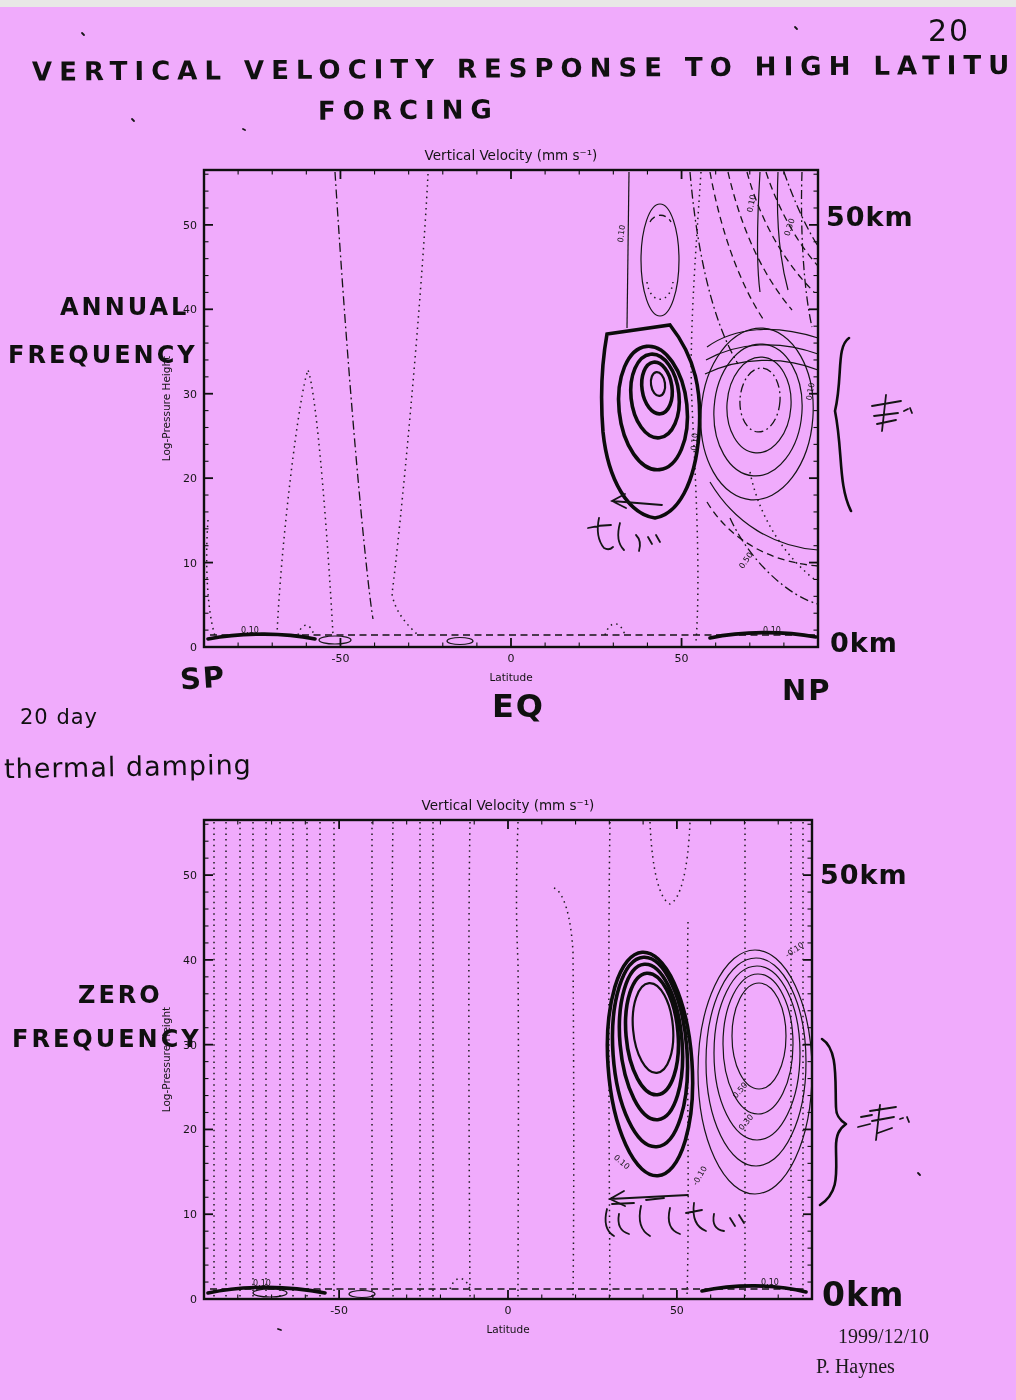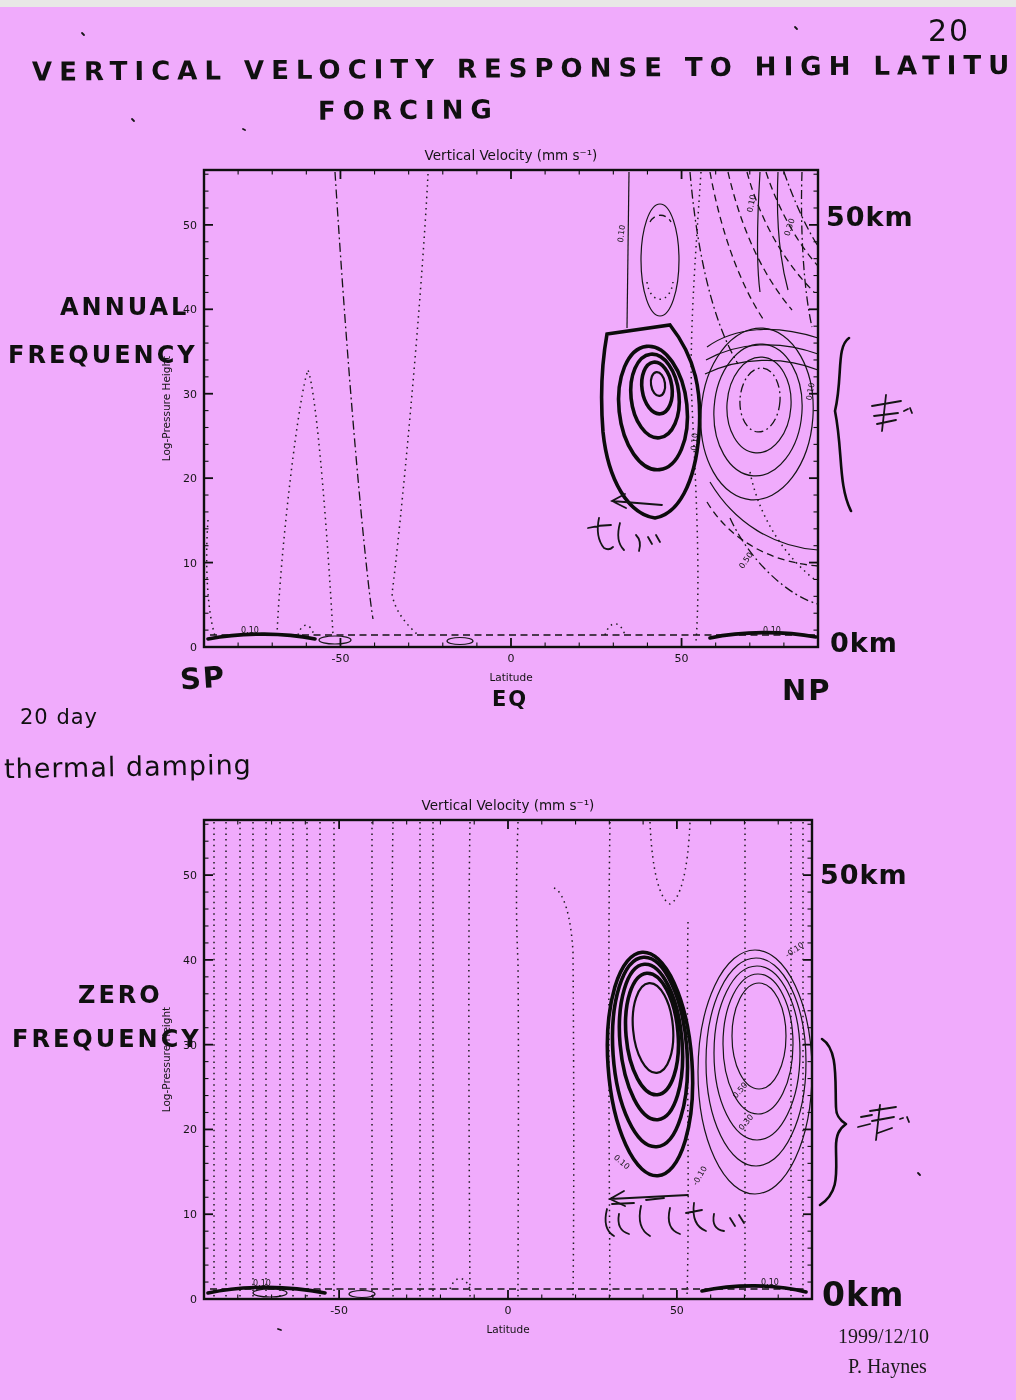--- a/index.html
+++ b/index.html
@@ -195,21 +195,21 @@
       <text x="547" y="300" font-size="8" text-anchor="middle" transform="rotate(-85 547 300)">0.10</text>
       <text x="598" y="420" font-size="8" text-anchor="middle" transform="rotate(-55 598 420)">0.50</text>
       <text x="100" y="491" font-size="8" text-anchor="middle" transform="rotate(0 100 491)">0.10</text>
       <text x="622" y="491" font-size="8" text-anchor="middle" transform="rotate(0 622 491)">0.10</text>
     </svg>
 
   <div class="hw hw-km" style="left:826px;top:194px;">50km</div>
   <div class="hw hw-km" style="left:830px;top:620px;">0km</div>
 
   <div class="hw hw-big" style="left:180px;top:654px;transform:rotate(-4deg);">SP</div>
-  <div class="hw hw-big" style="left:492px;top:680px;font-size:21px;">EQ</div>
+  <div class="hw hw-big" style="left:492px;top:680px;font-size:32px;">EQ</div>
   <div class="hw hw-big" style="left:782px;top:666px;text-align:center;">NP</div>
 
   <div class="hw" style="left:20px;top:698px;font-size:21px;font-weight:400;letter-spacing:1px;">20 day</div>
   <div class="hw" style="left:4px;top:744px;font-size:27px;font-weight:400;letter-spacing:1px;transform:rotate(-1deg);">thermal damping</div>
 
   <div class="hw hw-side" style="left:78px;top:974px;">ZERO</div>
   <div class="hw hw-side" style="left:12px;top:1018px;">FREQUENCY</div>
 
   <svg class="plot" style="left:150px;top:785px;" width="700" height="565">
       <text x="358" y="18" text-anchor="middle" font-size="13.5" font-family="&quot;DejaVu Sans&quot;,sans-serif">Vertical Velocity (mm s⁻¹)</text>
@@ -362,21 +362,21 @@
       <text x="598" y="332" font-size="8" text-anchor="middle" transform="rotate(-50 598 332)">0.30</text>
       <text x="552" y="385" font-size="8" text-anchor="middle" transform="rotate(-60 552 385)">-0.10</text>
       <text x="112" y="494" font-size="8" text-anchor="middle" transform="rotate(0 112 494)">0.10</text>
       <text x="620" y="493" font-size="8" text-anchor="middle" transform="rotate(0 620 493)">0.10</text>
     </svg>
 
   <div class="hw hw-km" style="left:820px;top:852px;">50km</div>
   <div class="hw hw-km" style="left:822px;top:1268px;font-size:33px;">0km</div>
 
   <div class="typed" style="left:838px;top:1318px;">1999/12/10</div>
-  <div class="typed" style="left:848px;top:1348px;text-align:center;">P. Haynes</div>
+  <div class="typed" style="left:816px;top:1348px;text-align:center;">P. Haynes</div>
 
   <svg class="overlay" width="1016" height="1400">
       <path d="M662,498 L612,494 M625,487 L612,494 L626,501" class="c-hand-thin"></path>
       <path d="M588,521 Q600,518 611,518 M599,511 Q595,530 604,541 Q609,544 613,540 M620,516 Q615,534 624,543 M636,528 Q642,534 639,544 M648,530 l4,7 M656,528 l4,7" class="c-hand-thin" aria-label="せまい" role="img"></path>
       <path d="M849,331 C836,340 843,370 835,404 C843,444 838,478 851,504" class="c-hand"></path>
       <path d="M872,399 L901,394 M874,409 L898,406 M886,388 L882,424 M877,417 L896,413 M904,404 l4,-2 M910,401 l2,5" class="c-hand-thin" aria-label="深い" role="img"></path>
       <path d="M688,1188 L610,1192 M624,1184 L610,1192 L625,1199" class="c-hand-thin"></path>
       <path d="M607,1202 Q602,1222 614,1229 M612,1197 L634,1196 M619,1207 Q616,1223 629,1227 M641,1199 Q636,1221 650,1229 M646,1193 L664,1191 M670,1201 Q665,1222 680,1227 M686,1206 L702,1203 M694,1196 Q691,1218 706,1224 M714,1207 Q711,1222 724,1224 M730,1211 l5,8 M739,1208 l5,8" class="c-hand-thin" aria-label="浸透がない" role="img"></path>
       <path d="M822,1032 C838,1042 835,1072 836,1100 C836,1110 841,1114 846,1117 C839,1122 836,1128 836,1140 C836,1165 840,1185 820,1198" class="c-hand"></path>
       <path d="M861,1110 L872,1108 M858,1120 L870,1117 M880,1098 L876,1133 M870,1104 L896,1100 M872,1114 L894,1110 M878,1126 L892,1121 M900,1112 l3,-1 M907,1110 l2,5" class="c-hand-thin" aria-label="深い" role="img"></path>

